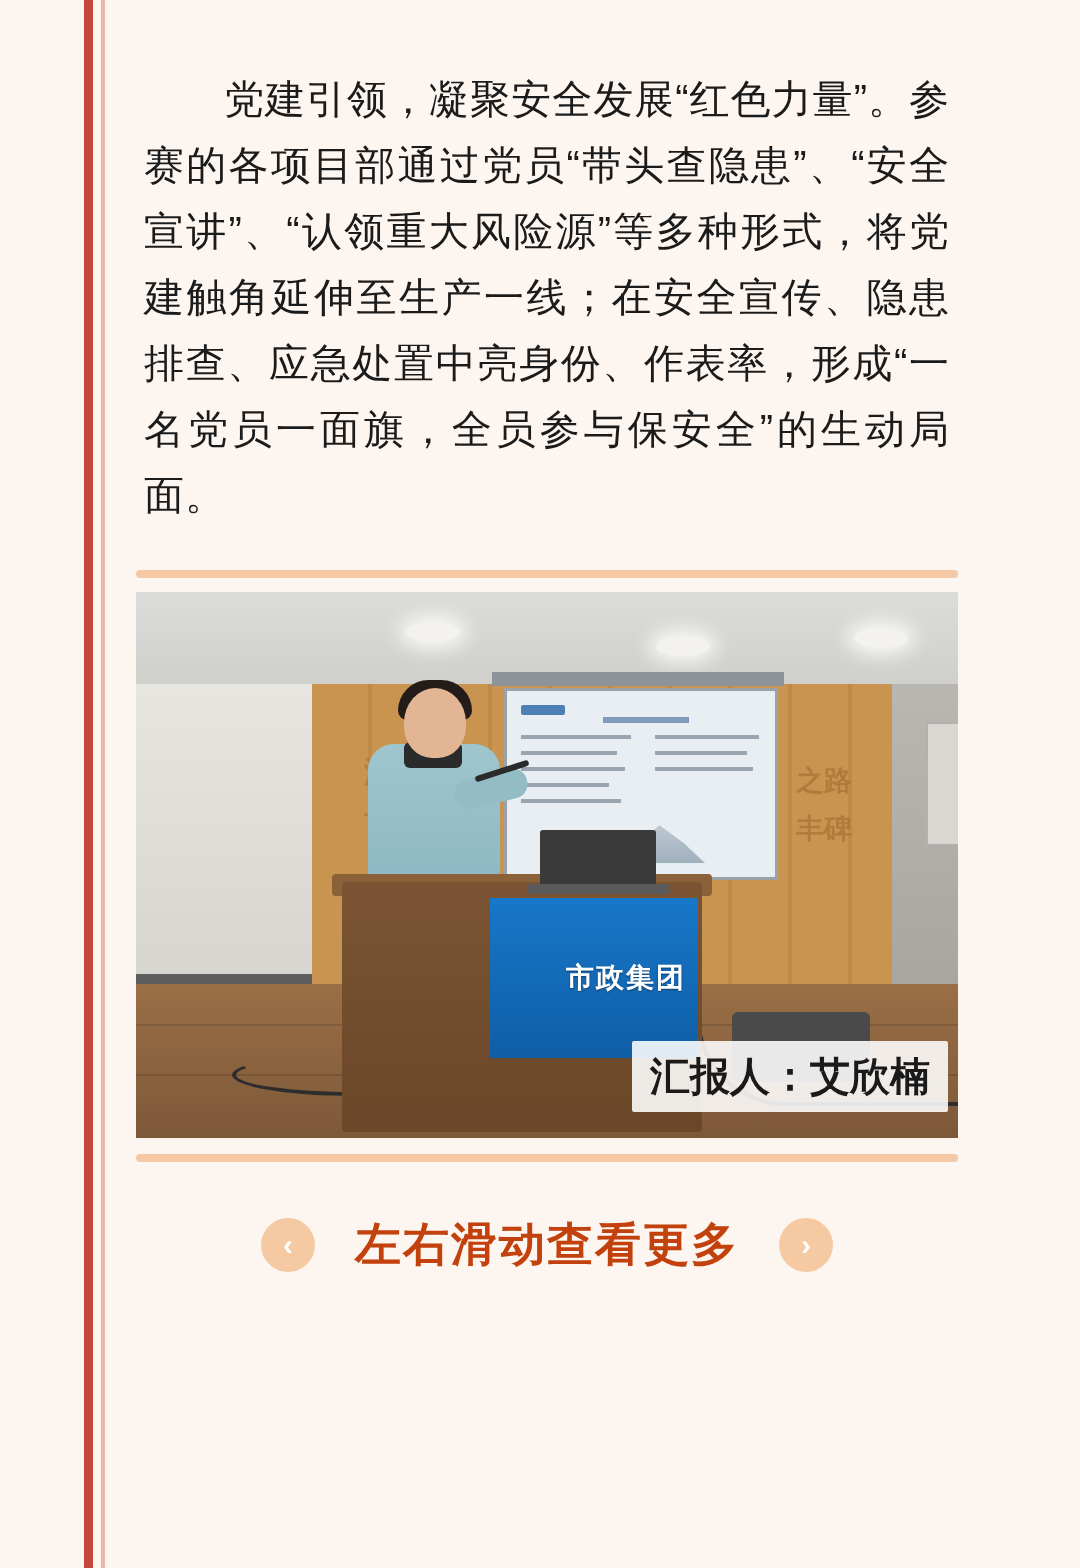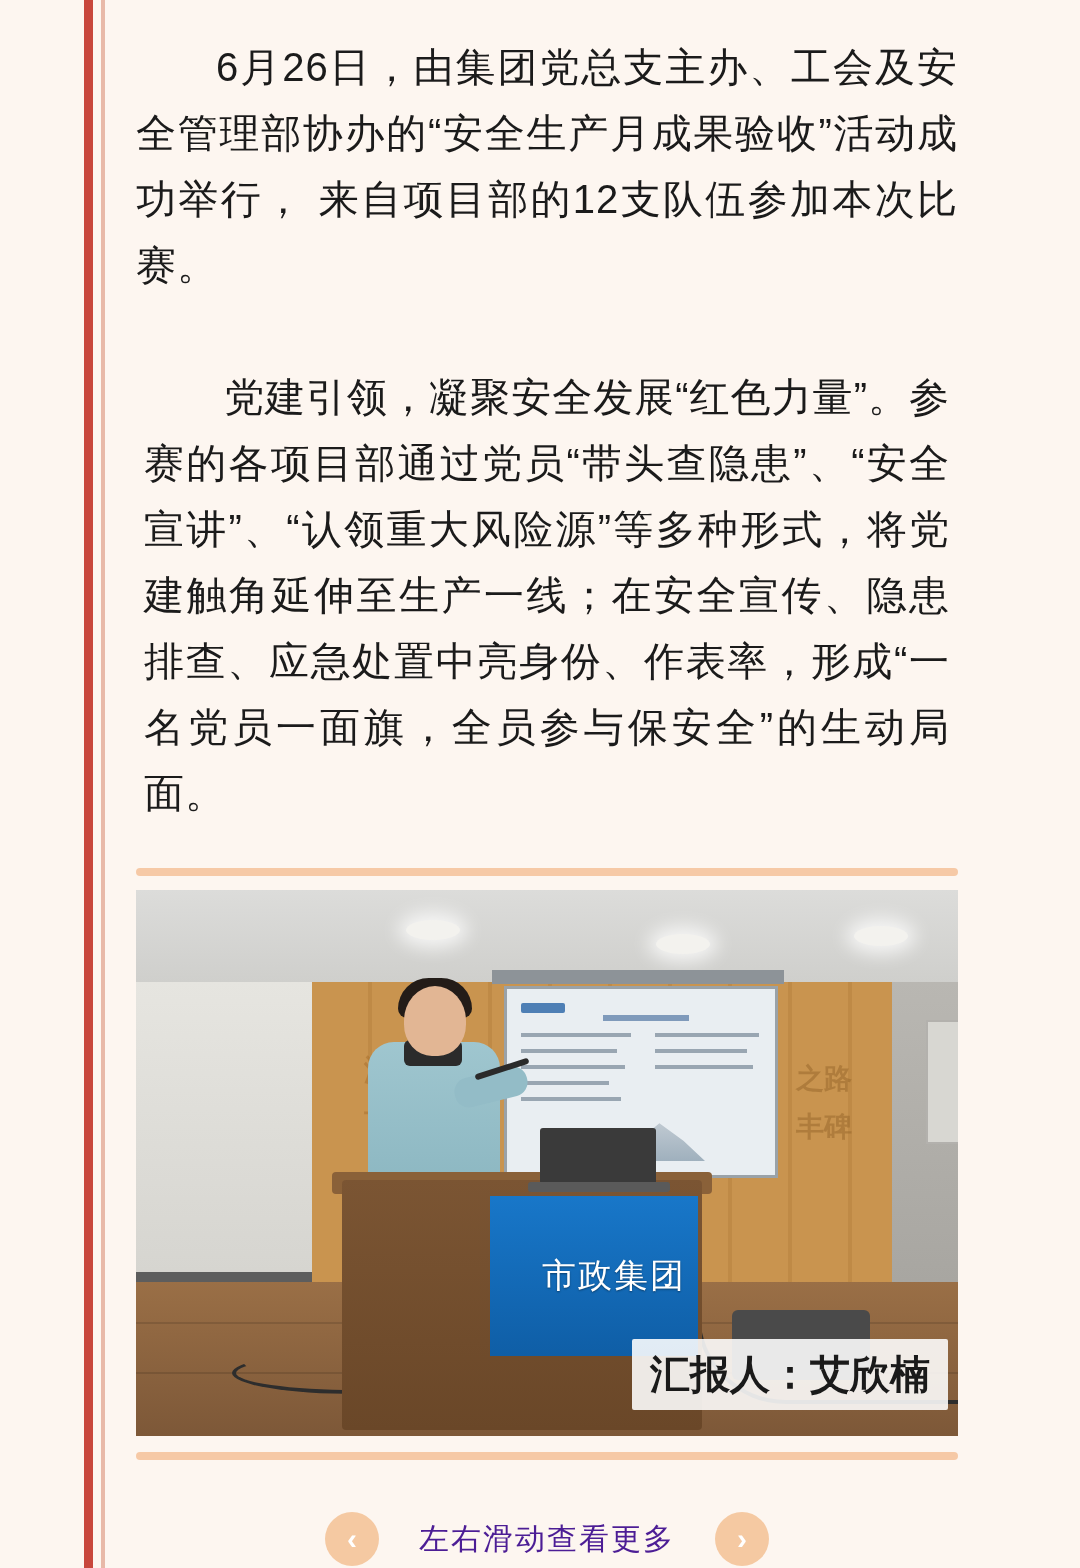--- a/index.html
+++ b/index.html
@@ -158,21 +158,21 @@
     position: absolute; left: 196px; top: 282px; width: 380px; height: 22px;
     background: #8a6139; border-radius: 4px;
   }
   .podium-sign {
     position: absolute; left: 354px; top: 306px; width: 208px; height: 160px;
     background: linear-gradient(#1877c9, #0f5ea6);
     display: flex; align-items: center; justify-content: flex-end;
     padding-right: 12px; box-sizing: border-box;
   }
   .podium-sign-text {
-    color: #ffffff; font-size: 34px; font-weight: 400; letter-spacing: 2px;
+    color: #ffffff; font-size: 28px; font-weight: 700; letter-spacing: 2px;
     font-family: "Liberation Sans", "DejaVu Sans", sans-serif;
     text-shadow: 0 1px 2px rgba(0,0,0,.4);
   }
   .speaker-body {
     position: absolute; left: 232px; top: 152px; width: 132px; height: 196px;
     background: linear-gradient(#9fc6cf, #86b2bd);
     border-radius: 26px 26px 10px 10px;
   }
   .speaker-head {
     position: absolute; left: 268px; top: 96px; width: 62px; height: 70px;
@@ -244,34 +244,33 @@
     gap: 40px;
   }
   .arrow-btn {
     width: 54px; height: 54px; border-radius: 50%;
     background: #f5c9a2;
     display: flex; align-items: center; justify-content: center;
     color: #ffffff; font-size: 30px; font-weight: 700;
     font-family: "Liberation Sans", "DejaVu Sans", sans-serif;
   }
   .swipe-text {
-    font-size: 30px; color: #4c1d95; font-weight: 400; letter-spacing: 2px;
+    font-size: 46px; color: #c2410c; font-weight: 700; letter-spacing: 2px;
   }
 </style>
 </head>
 <body>
 
 <div class="page">
 
   <div class="left-bar-outer"></div>
   <div class="left-bar-inner"></div>
 
   <div class="content">
 
-    <p class="para first">6月26日，由集团党总支主办、工会及安全管理部协办的“安全生产月成果验收”活动成功举行， 来自项目部的12支队伍参加本次比赛。</p>
 
     <p class="para second">党建引领，凝聚安全发展“红色力量”。参赛的各项目部通过党员“带头查隐患”、“安全宣讲”、“认领重大风险源”等多种形式，将党建触角延伸至生产一线；在安全宣传、隐患排查、应急处置中亮身份、作表率，形成“一名党员一面旗，全员参与保安全”的生动局面。</p>
 
     <div class="divider"></div>
 
     <div class="photo-wrap">
       <div class="ceiling">
         <div class="light l1"></div>
         <div class="light l2"></div>
         <div class="light l3"></div>

